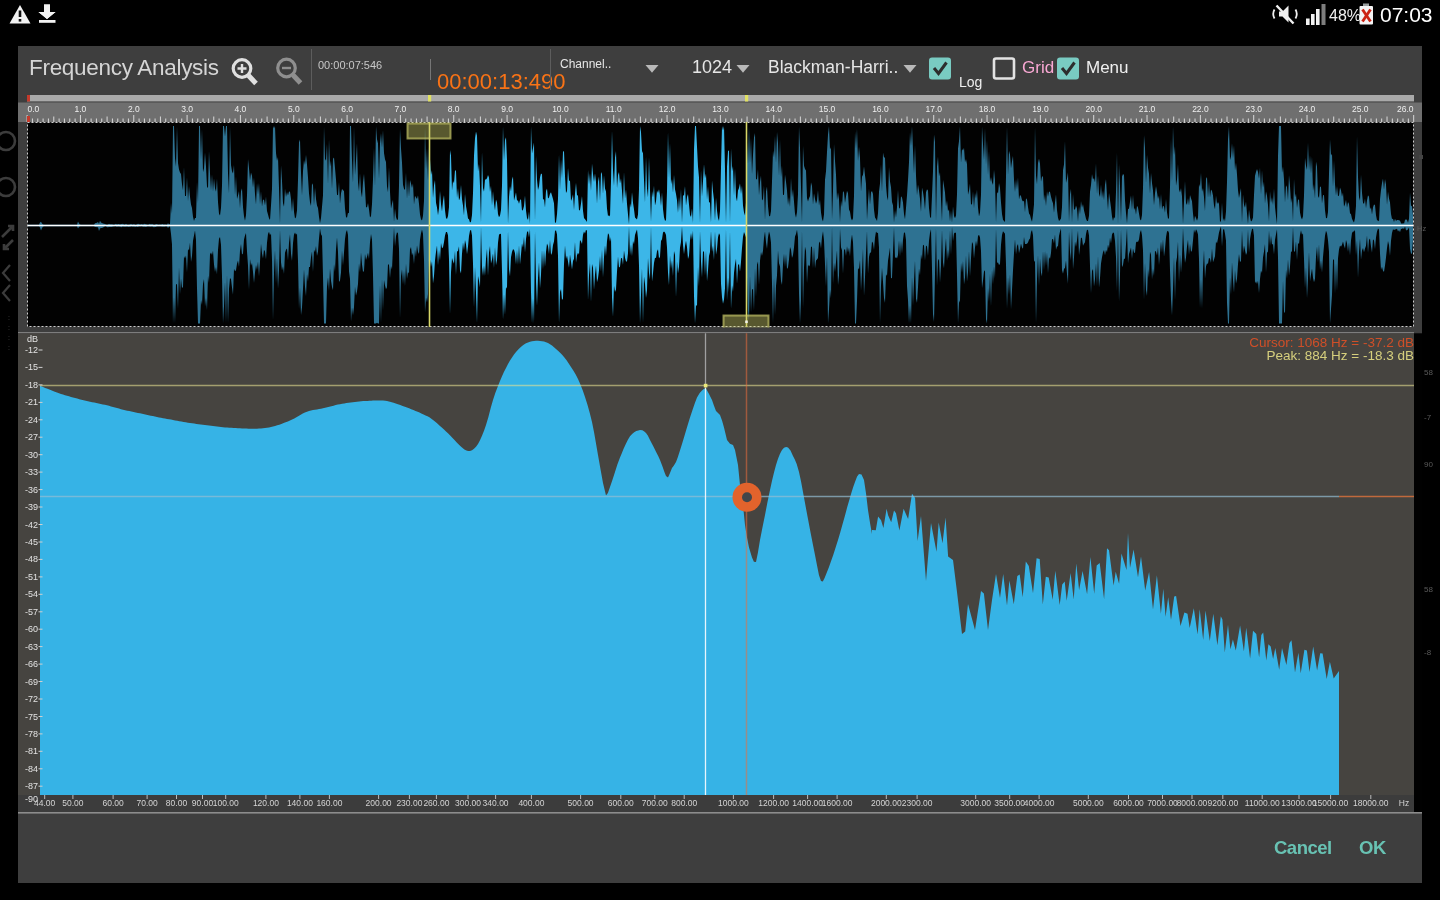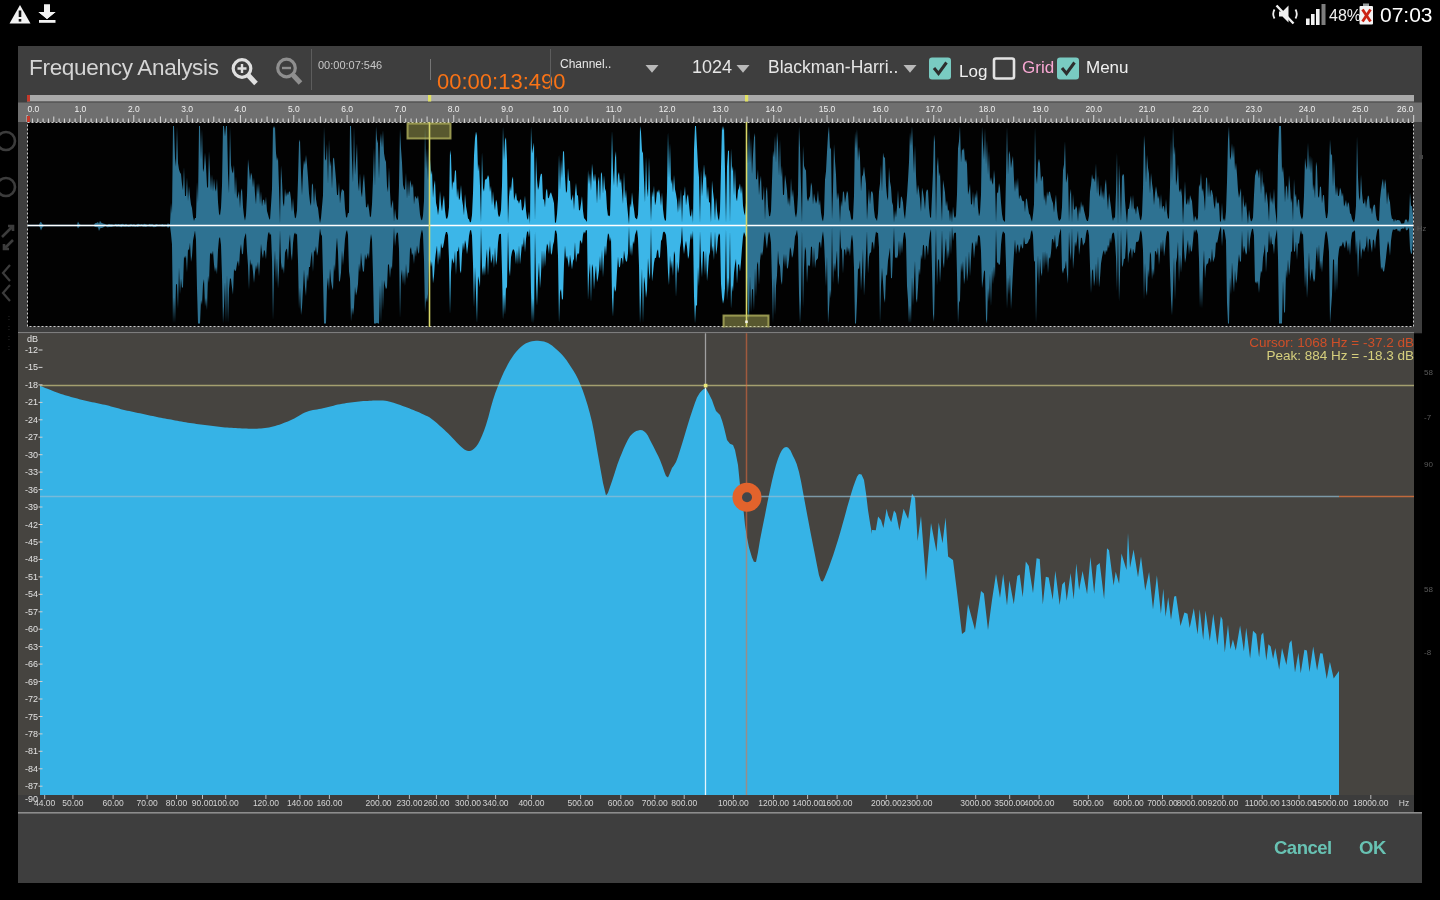--- a/index.html
+++ b/index.html
@@ -77,21 +77,21 @@
   <svg class="abs" style="left:883px;top:16px" width="20" height="12">
       <path d="M2.5 3 L15.5 3 L9 10.8 Z" fill="#b9b9b9"></path>
     </svg>
   <svg class="abs" style="left:911px;top:11px" width="260" height="28" viewBox="0 0 260 28">
     <rect x="0" y="0.5" width="22" height="22" rx="3" fill="#79cbc2"></rect>
     <path d="M5 11 L9.5 16.5 L17.5 5.5" stroke="#2d2d2d" stroke-width="3" fill="none"></path>
     <rect x="65" y="1.5" width="20" height="20" rx="2" fill="none" stroke="#e3e3e3" stroke-width="2.6"></rect>
     <rect x="128" y="0.5" width="22" height="22" rx="3" fill="#79cbc2"></rect>
     <path d="M133 11 L137.5 16.5 L145.5 5.5" stroke="#2d2d2d" stroke-width="3" fill="none"></path>
   </svg>
-  <div class="abs" style="left:941px;top:16px;font-size:17px;color:#efefef">Log</div>
+  <div class="abs" style="left:941px;top:28px;font-size:14px;color:#efefef">Log</div>
   <div class="abs" style="left:1004px;top:12px;font-size:17px;color:#f9a8d4">Grid</div>
   <div class="abs" style="left:1068px;top:12px;font-size:17px;color:#efefef">Menu</div>
 </div>
 
 <svg class="abs" style="left:0;top:95px" width="1440" height="805" viewBox="0 95 1440 805">
 
   <rect x="27" y="95" width="1387" height="6.5" fill="#a9a9a9"></rect>
   <rect x="27" y="101" width="1387" height="1.2" fill="#6a6a6a"></rect>
   <rect x="27" y="95" width="3" height="6.5" fill="#c43a2c"></rect>
   <rect x="428" y="95" width="3.2" height="6.5" fill="#e0e062"></rect>

